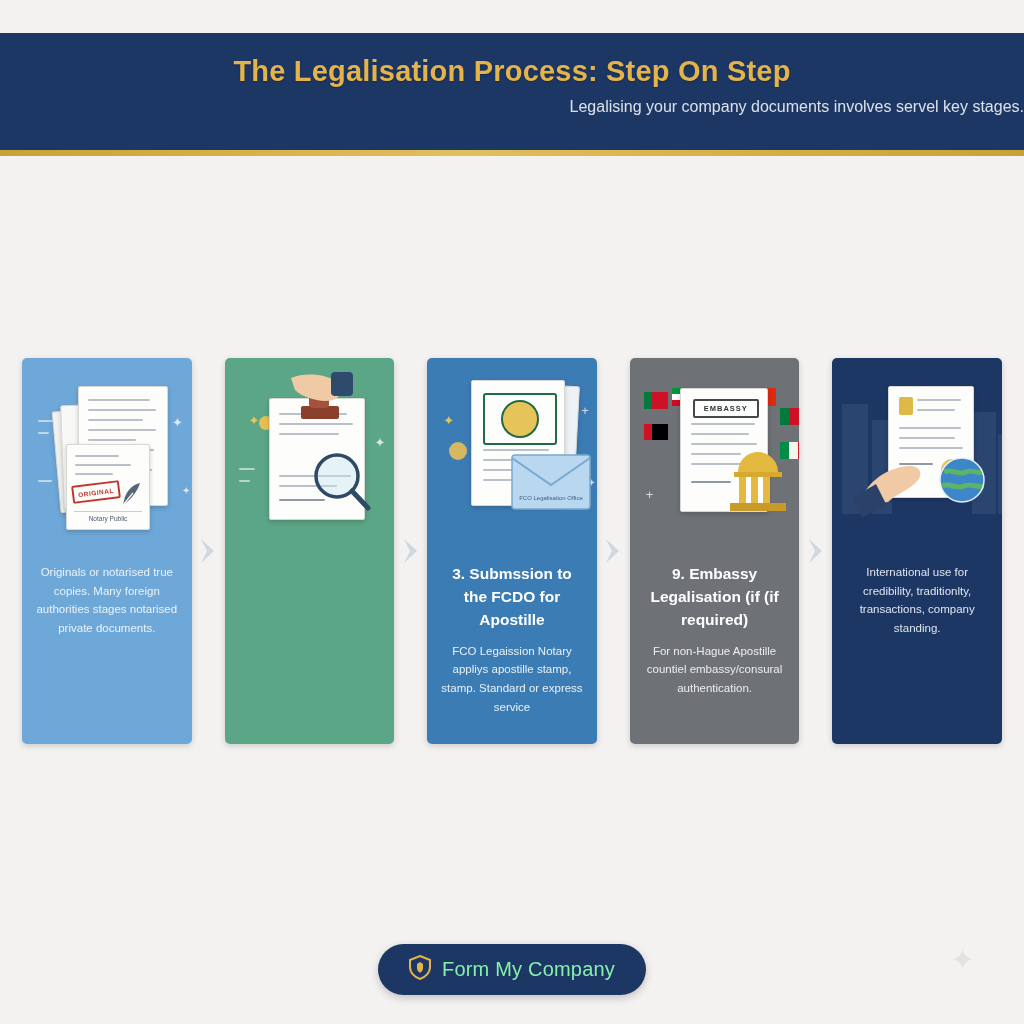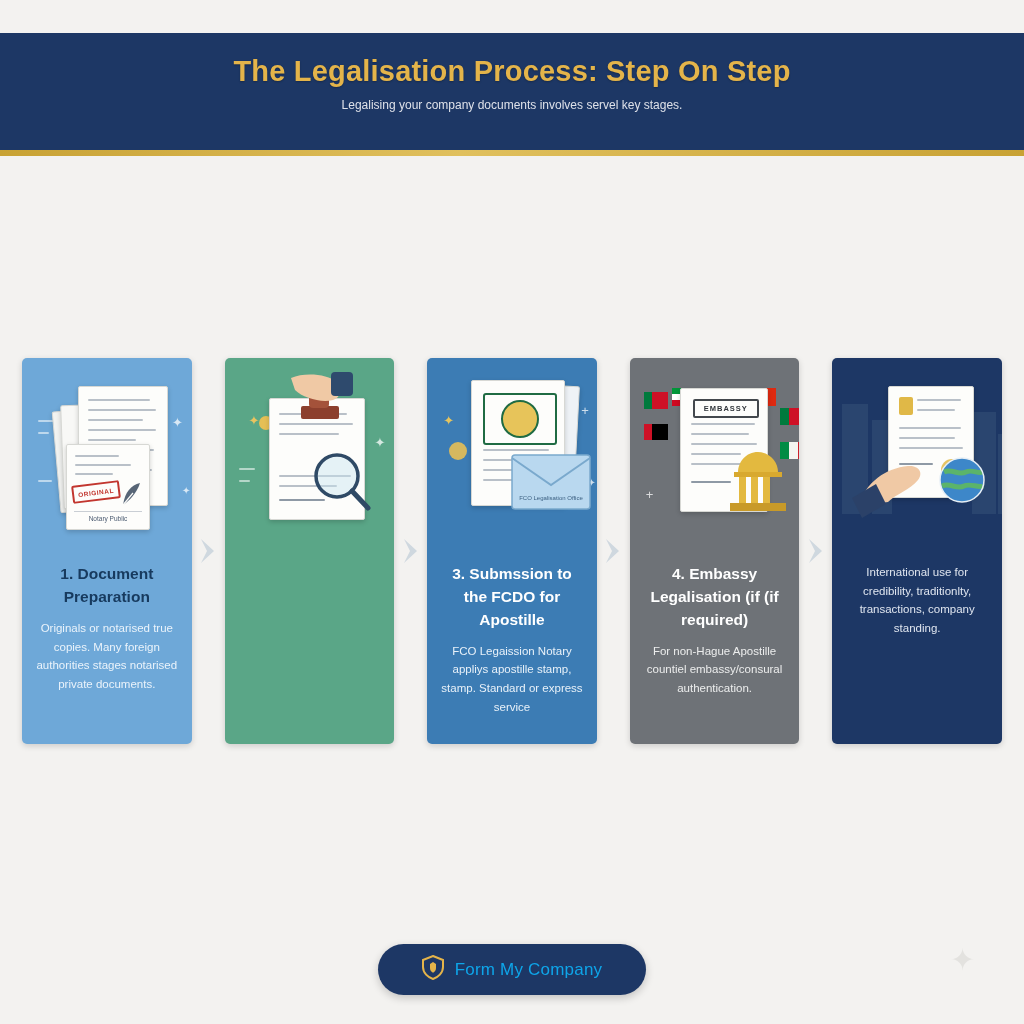--- a/index.html
+++ b/index.html
@@ -44,24 +44,25 @@
   .header-title {
     color: #e4b44a;
     font-size: 29px;
     font-weight: bold;
     letter-spacing: 0.2px;
     margin: 0 0 10px 0;
     text-shadow: 0 1px 2px rgba(0,0,0,0.25);
   }
   .header-subtitle {
     color: #e8eaf0;
-    font-size: 12px;
+    font-size: 16px;
     font-weight: normal;
     margin: 0;
     opacity: 0.95;
+    text-align: right;
   }
 
   
   .steps {
     position: absolute;
     left: 22px;
     top: 358px;
     width: 980px;
     height: 386px;
     display: flex;
@@ -165,22 +166,22 @@
     height: 51px;
     background: #1d3765;
     border-radius: 26px;
     display: flex;
     align-items: center;
     justify-content: center;
     gap: 11px;
     box-shadow: 0 3px 8px rgba(0,0,0,0.2);
   }
   .footer-badge-label {
-    color: #0ea5e9;
-    font-size: 17px;
+    color: #86efac;
+    font-size: 20px;
     letter-spacing: 0.2px;
   }
   .footer-sparkle {
     position: absolute;
     left: 950px;
     top: 945px;
     color: #e3e2df;
     font-size: 30px;
     line-height: 1;
   }
@@ -231,21 +232,20 @@
           <div style="position:absolute; left:52px; top:34px; width:26px; height:30px;">
             <svg width="26" height="30" viewBox="0 0 26 30">
               <path d="M4 26 C10 22 18 14 21 4 C12 6 6 13 4 26 Z" fill="#3a4a5e" opacity="0.85"></path>
               <path d="M4 26 L14 14" stroke="#fdfdfb" stroke-width="1.2" fill="none"></path>
             </svg>
           </div>
           <div style="position:absolute; left:7px; bottom:7px; width:68px; text-align:center; font-size:6.5px; color:#4a5a70; border-top:1px solid #c9ced4; padding-top:3px;">Notary Public</div>
         </div>
       </div>
       <div class="card-text">
-        <div class="card-title">1. Document Preparation</div>
         <div class="card-desc">Originals or notarised true copies. Many foreign authorities stages notarised private documents.</div>
       </div>
     </div>
 
     <div class="arrow">
       <svg width="22" height="30" viewBox="0 0 22 30">
           <path d="M4 3 L17 15 L4 27 L10 15 Z" fill="#cfd8df"></path>
         </svg>
     </div>
 
@@ -363,21 +363,21 @@
             <path d="M36 2 C48 2 56 12 56 22 L16 22 C16 12 24 2 36 2 Z" fill="#e3b93f"></path>
             <rect x="12" y="22" width="48" height="5" fill="#d8a92f"></rect>
             <rect x="17" y="27" width="7" height="26" fill="#e3b93f"></rect>
             <rect x="29" y="27" width="7" height="26" fill="#e3b93f"></rect>
             <rect x="41" y="27" width="7" height="26" fill="#e3b93f"></rect>
             <rect x="8" y="53" width="56" height="8" fill="#c89a29"></rect>
           </svg>
         </div>
       </div>
       <div class="card-text">
-        <div class="card-title">4. Embassy Legalisation (if (if required)</div>
+        <div class="card-title">9. Embassy Legalisation (if (if required)</div>
         <div class="card-desc">For non-Hague Apostille countiel embassy/consural authentication.</div>
       </div>
     </div>
 
     <div class="arrow">
       <svg width="22" height="30" viewBox="0 0 22 30">
           <path d="M4 3 L17 15 L4 27 L10 15 Z" fill="#cfd8df"></path>
         </svg>
     </div>
 

